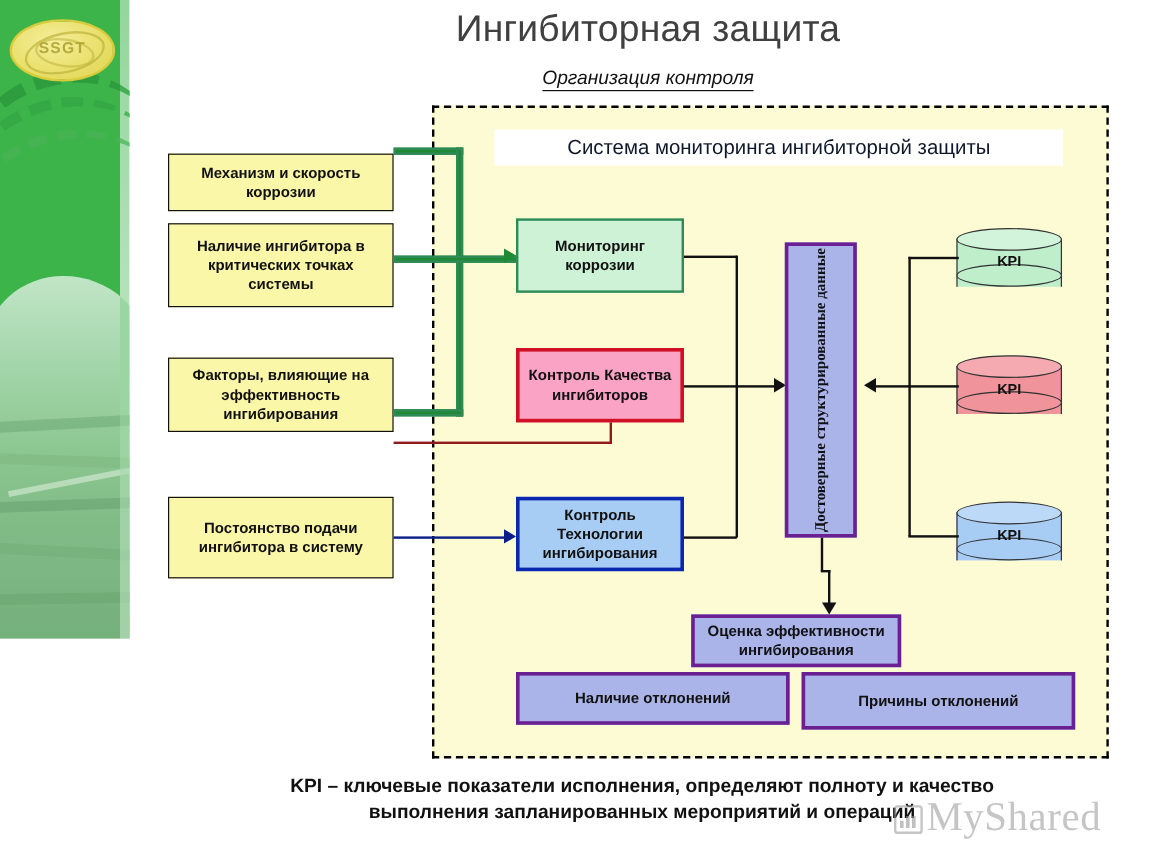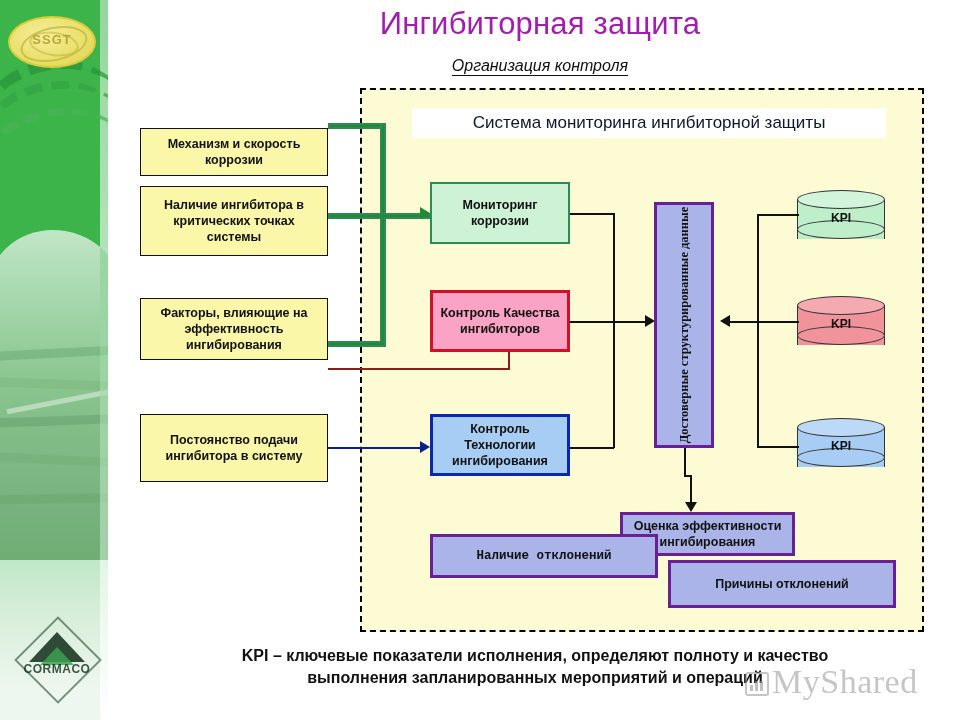--- a/index.html
+++ b/index.html
@@ -1,21 +1,21 @@
 <!DOCTYPE html>
 <html><head>
 <meta charset="utf-8">
 <style>
   html,body{margin:0;padding:0;background:#fff;}
   body{width:960px;height:720px;overflow:hidden;
        font-family:"Liberation Sans","DejaVu Sans",sans-serif;}
   .slide{position:relative;width:960px;height:720px;background:#ffffff;overflow:hidden;}
 
   
-  .sidebar{position:absolute;left:0;top:0;width:108px;height:720px;overflow:hidden;}
+  .sidebar{position:absolute;left:0;top:0;width:108px;height:532px;overflow:hidden;}
   .band-green{position:absolute;left:0;top:0;width:100px;height:720px;
               background:linear-gradient(to bottom,#3cb44a 0%,#3cb44a 46%,#59c06a 56%,#8fd49a 66%,#bce5c2 76%,#d9eedb 86%,#eef7ef 96%);}
   .band-green:after{content:"";position:absolute;left:0;top:0;width:8px;height:720px;
               background:#ffffff;opacity:.0;}
   .band-edge{position:absolute;left:100px;top:0;width:8px;height:720px;
              background:linear-gradient(to bottom,#3cb44a,#8fd49a 50%,#ffffff);opacity:.55;}
   .photo{position:absolute;left:-12px;top:230px;width:135px;height:330px;
          border-top-left-radius:120px 110px;border-top-right-radius:130px 120px;
          background:
            linear-gradient(to bottom,rgba(200,232,205,.95) 0%,rgba(176,218,182,.9) 22%,
@@ -57,21 +57,21 @@
         border-left:28px solid transparent;border-right:28px solid transparent;
         border-bottom:30px solid rgba(15,45,22,.85);}
   .logo-dia .chev2{position:absolute;left:20px;top:25px;width:0;height:0;
         border-left:17px solid transparent;border-right:17px solid transparent;
         border-bottom:18px solid rgba(60,160,80,.85);}
   .logo-dia .name{position:absolute;left:-6px;top:40px;width:86px;text-align:center;
         font-size:12px;font-weight:bold;color:rgba(12,40,18,.8);letter-spacing:.5px;}
 
   
   .title{position:absolute;left:330px;top:6px;width:420px;text-align:center;
-         font-size:31px;color:#a21caf;letter-spacing:.2px;white-space:nowrap;}
+         font-size:31px;color:#404040;letter-spacing:.2px;white-space:nowrap;}
   .subtitle{position:absolute;left:330px;top:57px;width:420px;text-align:center;
          font-size:16px;font-style:italic;color:#111;}
   .subtitle span{border-bottom:1.5px solid #111;padding-bottom:1px;}
 
   
   .dashed{position:absolute;left:360px;top:88px;width:560px;height:540px;
           border:2px dashed #000;background:#fdfbd4;}
 
   .hdrbox{position:absolute;left:412px;top:108px;width:474px;height:30px;background:#fff;
           display:flex;align-items:center;justify-content:center;
@@ -237,22 +237,22 @@
   <div class="ln h" style="left:757px;top:446px;width:42px;"></div>
   <div class="ln v" style="left:757px;top:214px;height:233px;"></div>
   <div class="ln h" style="left:728px;top:321px;width:30px;"></div>
   <div class="ar left" style="left:720px;top:315px;"></div>
 
   <div class="ln v" style="left:684px;top:448px;height:28px;"></div>
   <div class="ln h" style="left:684px;top:475px;width:8px;"></div>
   <div class="ln v" style="left:690px;top:475px;height:29px;"></div>
   <div class="ar down" style="left:685px;top:502px;"></div>
 
-  <div class="node purple" style="left:620px;top:512px;width:175px;height:44px;">Оценка эффективности ингибирования</div>
-  <div class="node purple" style="left:430px;top:534px;width:228px;height:44px;font-family:Liberation Mono, monospace;">Наличие отклонений</div>
+  <div class="node purple" style="left:576px;top:512px;width:175px;height:44px;">Оценка эффективности ингибирования</div>
+  <div class="node purple" style="left:430px;top:560px;width:228px;height:44px;">Наличие отклонений</div>
   <div class="node purple" style="left:668px;top:560px;width:228px;height:48px;">Причины отклонений</div>
 
   <div class="footer">
     <div>KPI – ключевые показатели исполнения, определяют полноту и качество</div>
     <div>выполнения запланированных мероприятий и операций</div>
   </div>
   <div class="wm">
     <span class="sq"></span><span>MyShared</span>
   </div>
 

